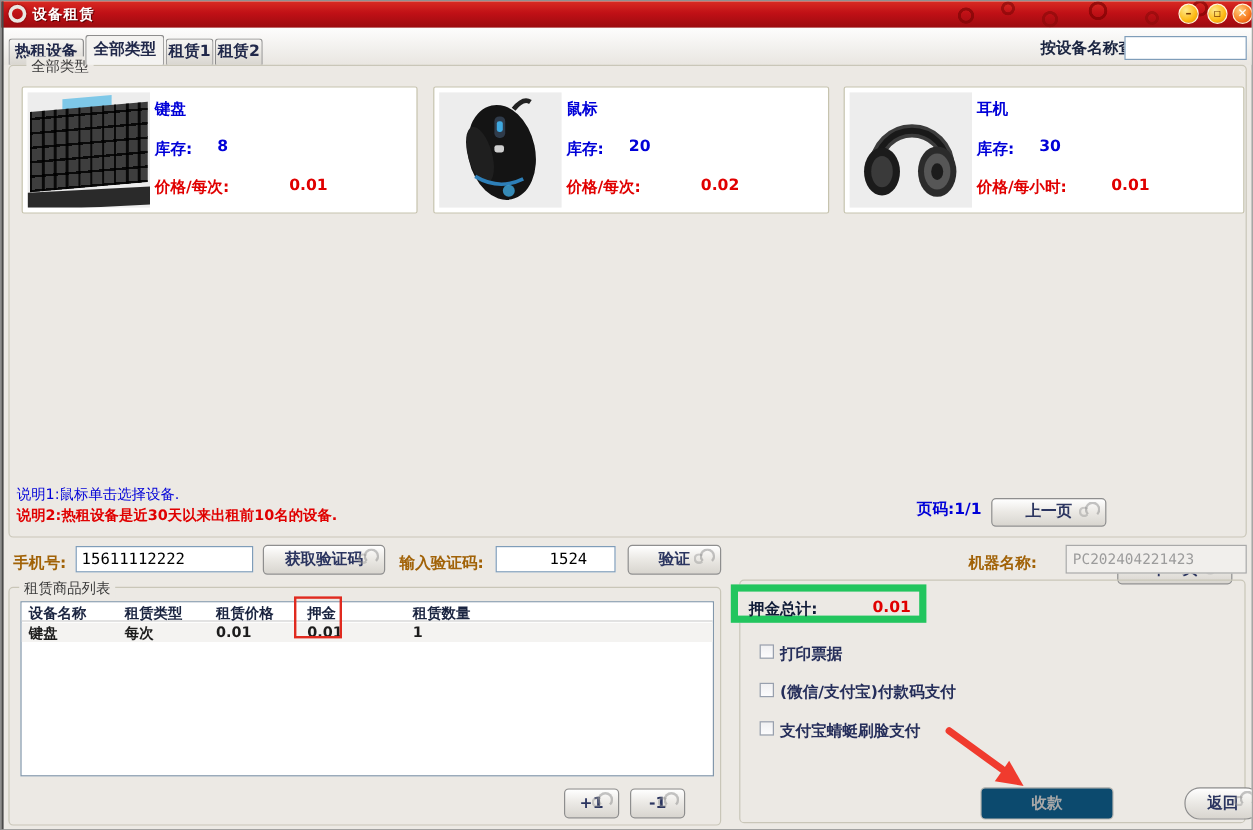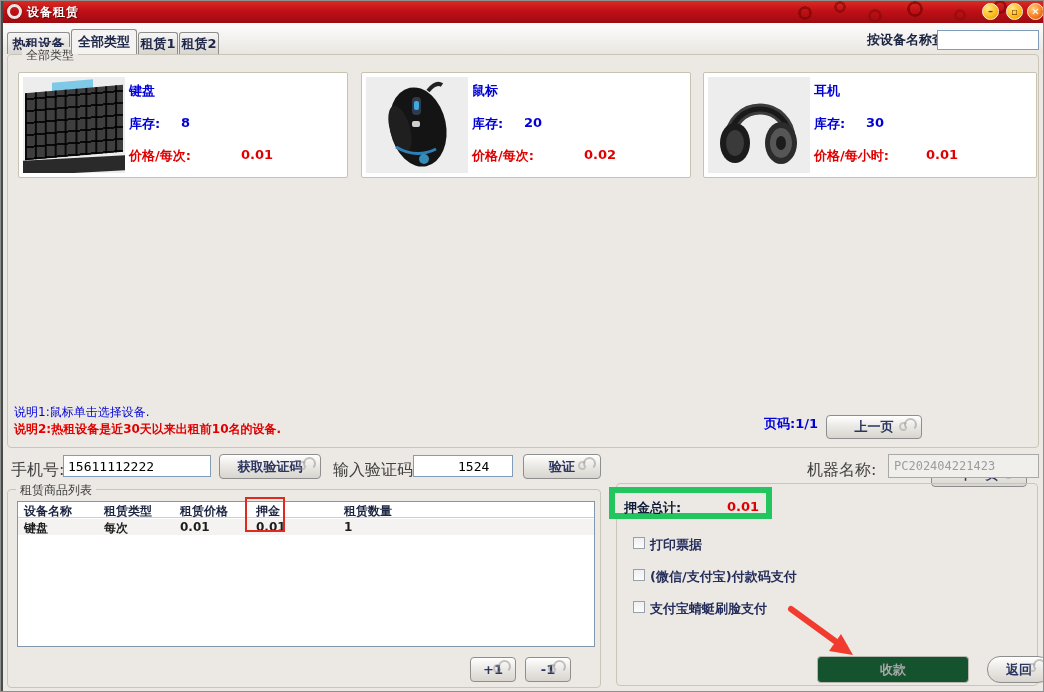--- a/index.html
+++ b/index.html
@@ -86,21 +86,21 @@
     color:#2b3560; font-size:13px; font-weight:bold; text-align:center; }
   .swirl { position:absolute; top:2px; right:4px; width:18px; height:13px; pointer-events:none; }
   .swirl::before { content:""; position:absolute; right:0; top:0; width:9px; height:9px;
     border:2px solid rgba(140,140,140,.5); border-radius:50%; border-bottom-color:transparent; }
   .swirl::after  { content:""; position:absolute; left:0; bottom:0; width:5px; height:5px;
     border:2px solid rgba(150,150,150,.45); border-radius:50%; border-right-color:transparent; }
   .btn-prev { left:818px; top:360px; width:96px; height:24px; line-height:22px; }
   .btn-next { left:923px; top:360px; width:96px; height:24px; line-height:22px;margin-top:48px; }
 
   
-  .fld-label { position:absolute; font-size:16px; font-weight:normal; color:#404040; }
+  .fld-label { position:absolute; font-size:13px; font-weight:bold; color:#a16207; }
   .txt { position:absolute; border:1px solid #7f9db9; background:#fff;
     font-family:"DejaVu Sans Mono", monospace; font-size:13px; padding:0 4px; }
   .lbl-phone { left:10px; top:459px; }
   .in-phone  { left:62px; top:454px; width:148px; height:22px; }
   .btn-getcode { left:218px; top:453px; width:102px; height:25px; line-height:23px; }
   .lbl-code  { left:332px; top:459px; }
   .in-code   { left:412px; top:454px; width:100px; height:22px;padding-left:44px; }
   .btn-verify{ left:522px; top:453px; width:78px; height:25px; line-height:23px; }
   .lbl-machine { left:806px; top:459px; }
   .machine-box { position:absolute; left:887px; top:453px; width:151px; height:24px;
@@ -123,22 +123,22 @@
   
   .deposit-box { position:absolute; left:608px; top:486px; width:163px; height:32px;
     border:6px solid #22c55e; background:#ece9e4; z-index:5; }
   .deposit-label { position:absolute; left:9px; top:6px; font-size:13px; font-weight:bold; color:#101c38; }
   .deposit-value { position:absolute; left:112px; top:6px; font-size:13px; font-weight:bold; color:#e00000; }
   .chk-row { position:absolute; left:16px; height:16px; cursor:pointer; }
   .chk-box { position:absolute; left:0; top:1px; width:12px; height:12px;
     border:1px solid #98a0ae; background:linear-gradient(#f0f0f2,#fcfcfd); }
   .chk-label { position:absolute; left:17px; top:0; font-size:13px; font-weight:bold; color:#252e5a; white-space:nowrap; }
   .chk0 { top:52px; } .chk1 { top:84px; } .chk2 { top:116px; }
-  .btn-collect { position:absolute; left:200px; top:172px; width:152px; height:27px; line-height:25px;
-    border:1px solid #b9b7b2; border-radius:4px; background:#14532d; color:#a8a8a8;
+  .btn-collect { position:absolute; left:200px; top:172px; width:111px; height:27px; line-height:25px;
+    border:1px solid #b9b7b2; border-radius:4px; background:#0c4a6e; color:#a8a8a8;
     font-size:13px; font-weight:bold; text-align:center; cursor:default; }
   .btn-back { left:370px; top:172px; width:64px; height:27px; line-height:25px;border-radius:13px; }
 
   
   .hl-col { position:absolute; left:244px; top:496px; width:40px; height:35px;
     border:2px solid #e02a1f; z-index:6; pointer-events:none; }
   .arrow-svg { position:absolute; left:782px; top:602px; width:90px; height:60px; z-index:7; pointer-events:none; }
 </style>
 </head>
 <body>

